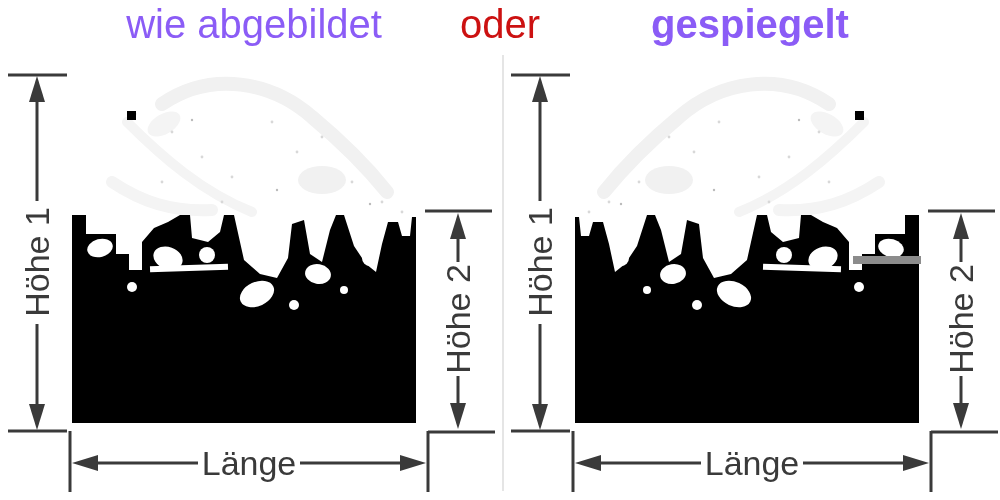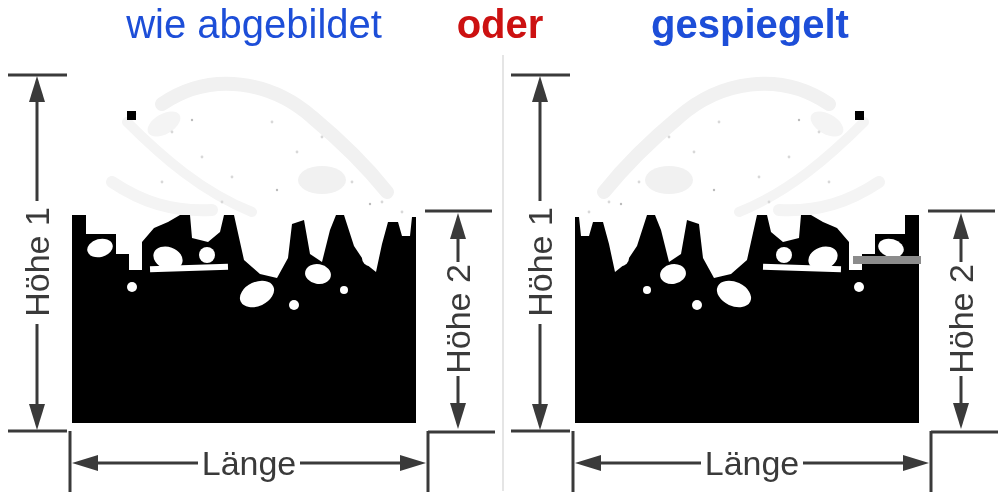--- a/index.html
+++ b/index.html
@@ -5,24 +5,24 @@
   html, body { margin: 0; padding: 0; background: #ffffff; }
   body {
     width: 1000px; height: 500px; overflow: hidden; position: relative;
     font-family: "Liberation Sans", sans-serif;
     -webkit-font-smoothing: antialiased;
   }
   .canvas { position: absolute; inset: 0; width: 1000px; height: 500px; }
 
   .title-text {
     position: absolute; top: 3px; transform: translateX(-50%);
-    font-size: 40px; line-height: 1.05; color: #1d4ed8; white-space: nowrap;
+    font-size: 40px; line-height: 1.05; color: #8b5cf6; white-space: nowrap;
   }
   .title-left  { left: 254px; }
-  .title-mid   { left: 500px; color: #cc1111; font-weight: bold; }
+  .title-mid   { left: 500px; color: #cc1111; }
   .title-right { left: 750px; font-weight: bold; }
 
   .divider {
     position: absolute; left: 502px; top: 55px; width: 2px; height: 436px;
     background: #e5e5e5;
   }
 
   .panel { position: absolute; top: 0; width: 500px; height: 500px; }
   .panel-left  { left: 0; }
   .panel-right { left: 503px; }

